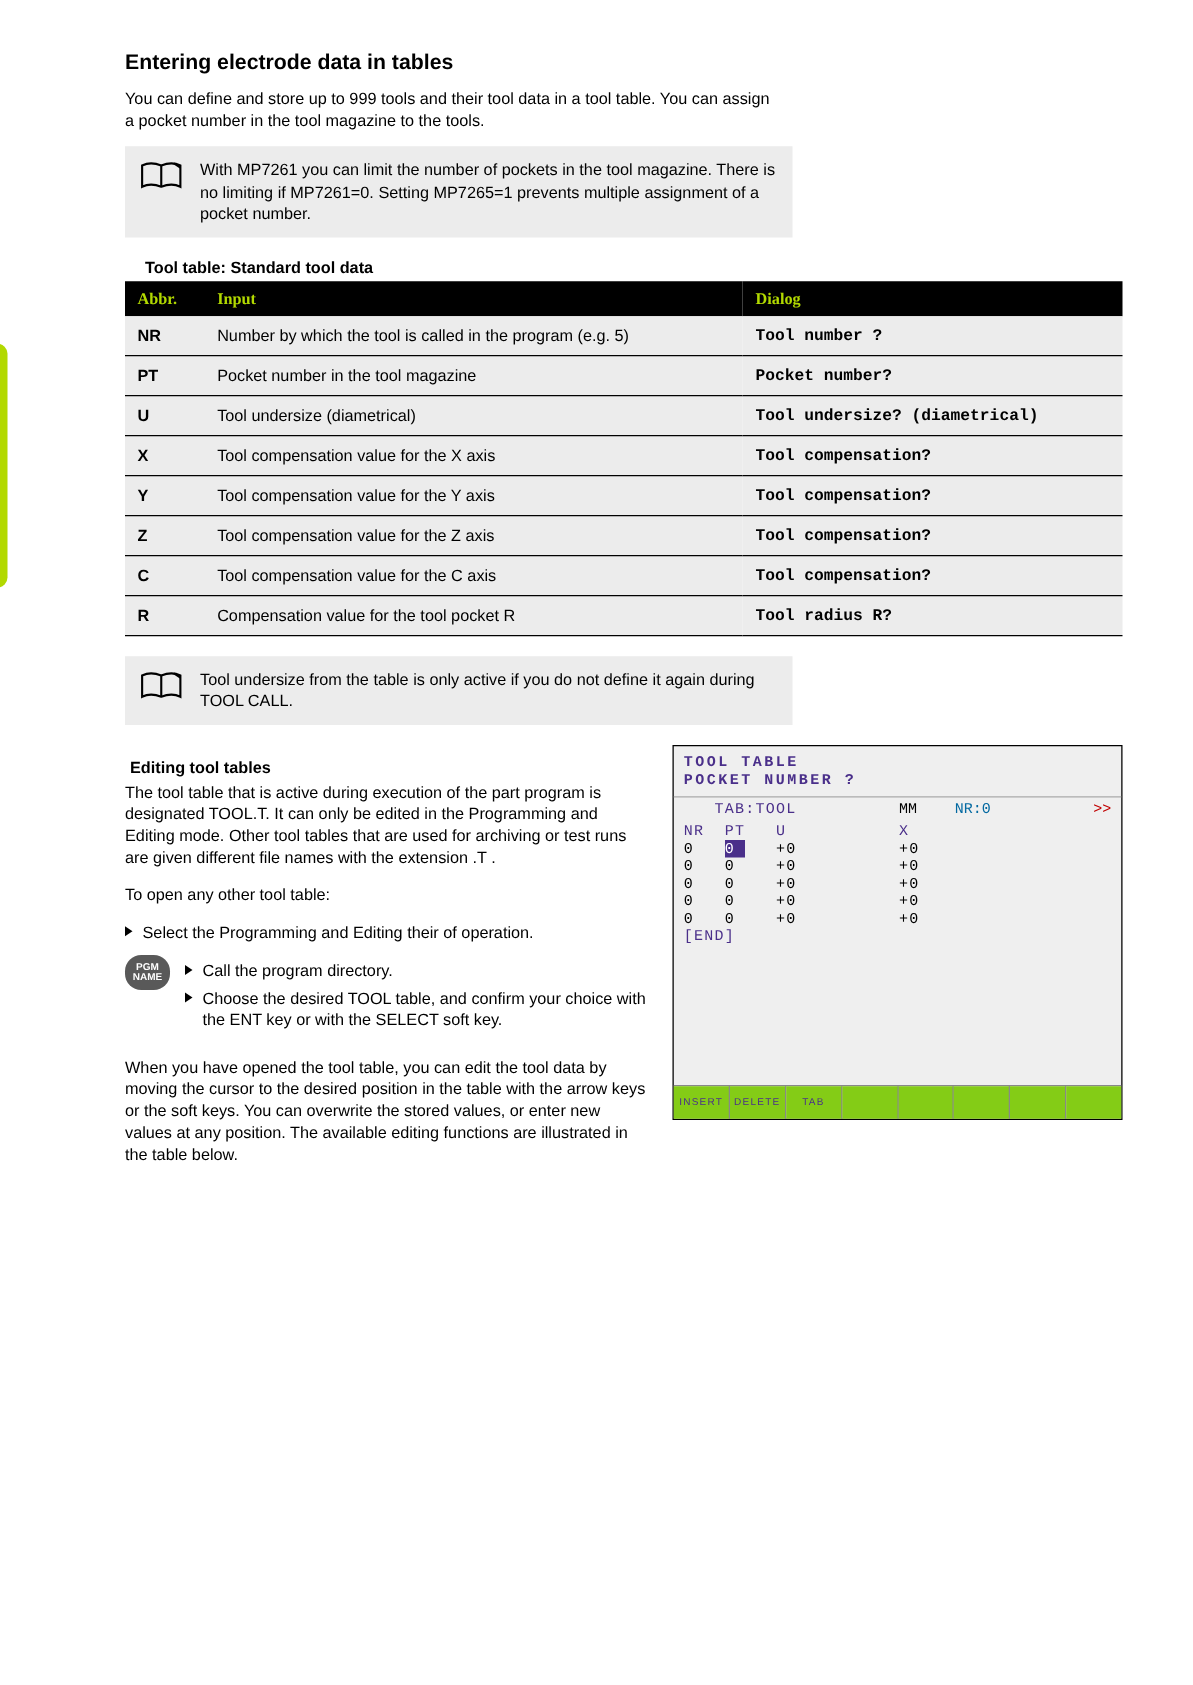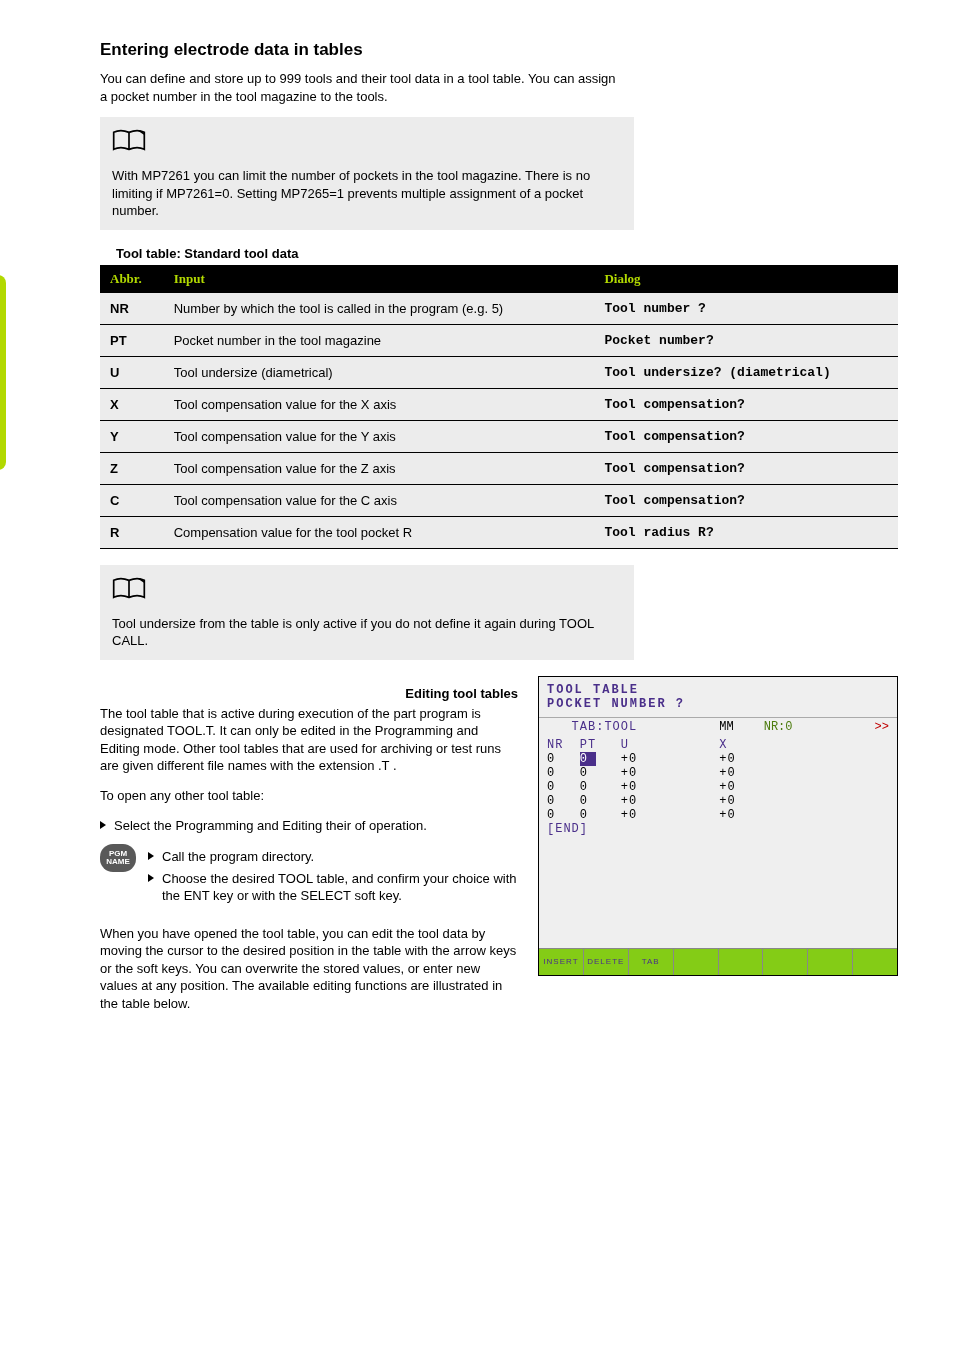--- a/index.html
+++ b/index.html
@@ -49,21 +49,20 @@
     max-width: 520px;
   }
   .note-block {
     display: flex;
     align-items: flex-start;
     gap: 14px;
     background: #ececec;
     padding: 10px 12px;
     max-width: 510px;
     margin: 12px 0 16px 0;
-    flex-direction: column;
   }
   .note-icon {
     flex: 0 0 auto;
     width: 34px;
     height: 26px;
   }
   .note-text {
     flex: 1 1 auto;
     line-height: 1.35;
   }
@@ -105,21 +104,20 @@
     display: flex;
     gap: 20px;
     align-items: flex-start;
   }
   .left-col { flex: 1 1 55%; }
   .right-col { flex: 0 0 auto; }
   h4.sub {
     font-size: 13px;
     font-weight: bold;
     margin: 10px 0 4px 4px;
-    text-align: right;
   }
   ul.tri {
     list-style: none;
     padding: 0;
     margin: 4px 0 10px 0;
   }
   ul.tri > li {
     position: relative;
     padding-left: 14px;
     margin-bottom: 4px;
@@ -174,21 +172,21 @@
     letter-spacing: 2px;
     white-space: pre;
   }
   .screen-subhead {
     display: flex;
     padding: 2px 8px;
     white-space: pre;
   }
   .screen-subhead .tabname { color: #4a2f8a; letter-spacing: 1px;}
   .screen-subhead .mm { color: #000; margin-left: auto; }
-  .screen-subhead .nr { color: #4d7c0f; margin-left: 30px; }
+  .screen-subhead .nr { color: #0369a1; margin-left: 30px; }
   .screen-subhead .arrows { margin-left: auto; color: #c00000; }
   .screen-body {
     padding: 2px 8px 60px 8px;
     white-space: pre;
     color: #000;
     letter-spacing: 1px;
     min-height: 150px;
   }
   .screen-body .hdr { color: #4a2f8a; }
   .screen-body .hl { background: #4a2f8a; color: #fff; }

